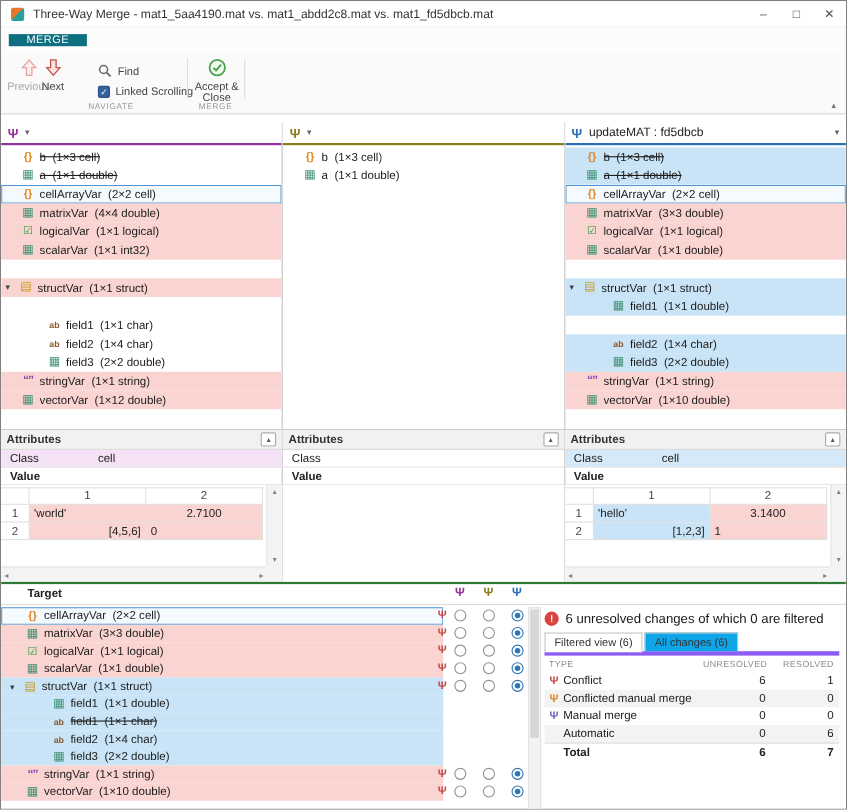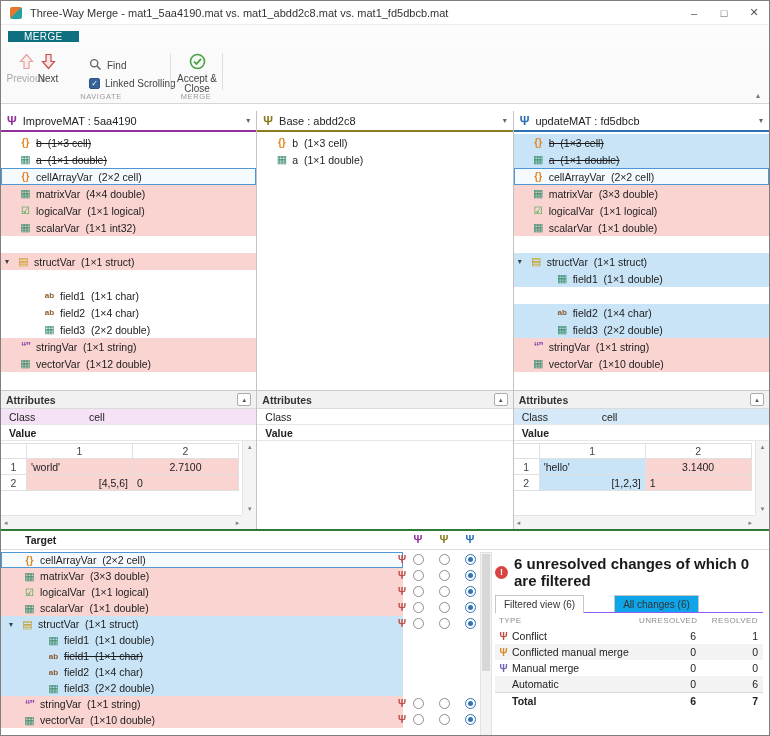--- a/index.html
+++ b/index.html
@@ -89,22 +89,22 @@
 .radio{position:absolute;top:2px;width:11px;height:11px;border:1px solid #8f8f8f;border-radius:50%;background:#fff;}
 .radio.sel{border-color:#2f74b5;}
 .radio.sel::after{content:"";position:absolute;left:2px;top:2px;width:5px;height:5px;border-radius:50%;background:#2f74b5;}
 .rpos1{left:412px;}.rpos2{left:438px;}.rpos3{left:464px;}
 .tscroll{position:absolute;left:479px;top:1px;bottom:3px;width:12px;background:#f3f3f3;border:1px solid #e2e2e2;}
 .tthumb{position:absolute;left:1px;right:1px;top:1px;height:58%;background:#d7d7d7;}
 .tsarrow{position:absolute;left:0;right:0;bottom:1px;text-align:center;font-size:7px;color:#777;}
 .summary{position:absolute;left:494px;top:4px;width:268px;}
 .alert{display:flex;align-items:center;gap:6px;}
 .alert-icon{width:13px;height:13px;border-radius:50%;background:#d64541;color:#fff;font-size:9px;font-weight:bold;display:flex;align-items:center;justify-content:center;flex:none;}
-.alert-text{font-size:15px;font-weight:bold;color:#1a1a1a;}
-.stabs{display:flex;margin-top:6px;border-bottom:1px solid #8b5cf6;gap:28px;}
+.alert-text{font-size:12px;font-weight:normal;color:#1a1a1a;}
+.stabs{display:flex;margin-top:6px;border-bottom:4px solid #8b5cf6;}
 .stab{font-size:10px;color:#333;padding:3px 8px 2px;border:1px solid #c6c6c6;border-bottom:none;background:#0ea5e9;margin-right:2px;}
 .stab.active{background:#fff;margin-bottom:-1px;padding-bottom:3px;}
 .sheader{display:flex;align-items:center;height:15px;}
 .sh-type{flex:1;font-size:8px;color:#8d8d8d;letter-spacing:.4px;padding-left:4px;}
 .sh-num{width:62px;text-align:right;font-size:8px;color:#8d8d8d;letter-spacing:.4px;padding-right:5px;flex:none;}
 .srow{display:flex;align-items:center;height:16px;font-size:10.5px;color:#222;}
 .srow.alt{background:#f3f3f3;}
 .srow.total{font-weight:bold;border-top:1px solid #d8d8d8;}
 .sicon{width:17px;flex:none;text-align:center;font-size:10px;font-weight:bold;}
 .sic-conflict{color:#bf4a44;}
@@ -171,21 +171,20 @@
     <span class="ribbon-collapse">▴</span>
   </div>
 
   <div class="gap-strip"></div>
 
   <div class="main">
 
     <div class="panel">
       <div class="panel-header" style="border-bottom-color: rgb(147, 49, 156);">
         <span class="psi" style="color: rgb(147, 49, 156);">Ψ</span>
-        <span class="panel-title">ImproveMAT : 5aa4190</span>
         <span class="chev">▾</span>
       </div>
       <div class="tree">
           <div class="trow">
             <span class="ico ico-cell">{}</span>
             <span class="lbl strike">b  (1×3 cell)</span>
           </div>
           <div class="trow">
             <span class="ico ico-double">▦</span>
             <span class="lbl strike">a  (1×1 double)</span>
@@ -273,21 +272,20 @@
               <span>▸</span>
             </div>
           <div class="scorner"></div>
         </div>
       </div>
     </div>
 
     <div class="panel">
       <div class="panel-header" style="border-bottom-color: rgb(139, 124, 30);">
         <span class="psi" style="color: rgb(139, 124, 30);">Ψ</span>
-        <span class="panel-title">Base : abdd2c8</span>
         <span class="chev">▾</span>
       </div>
       <div class="tree">
           <div class="trow">
             <span class="ico ico-cell">{}</span>
             <span class="lbl">b  (1×3 cell)</span>
           </div>
           <div class="trow">
             <span class="ico ico-double">▦</span>
             <span class="lbl">a  (1×1 double)</span>

